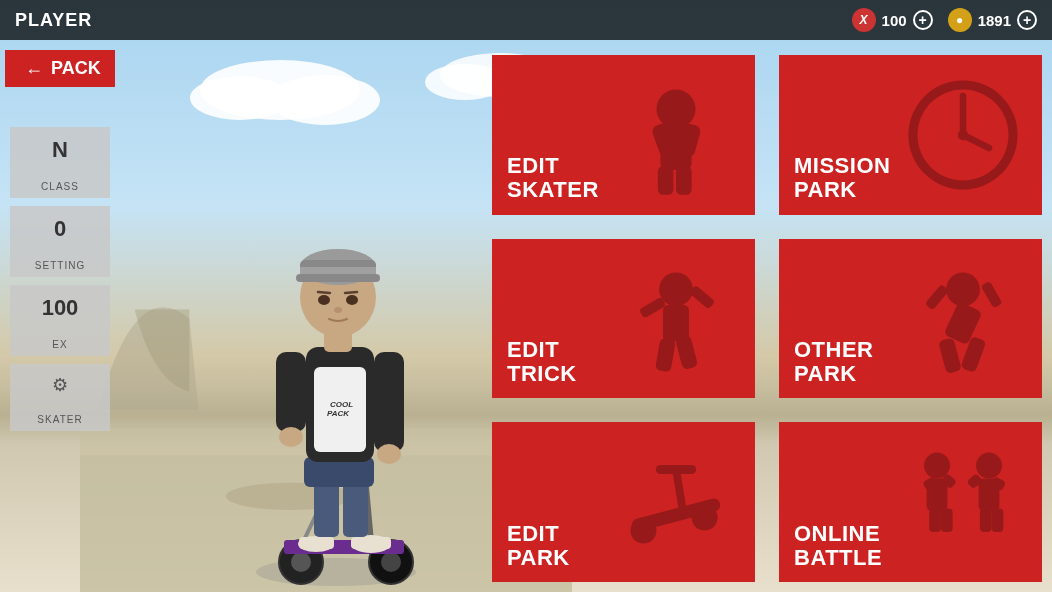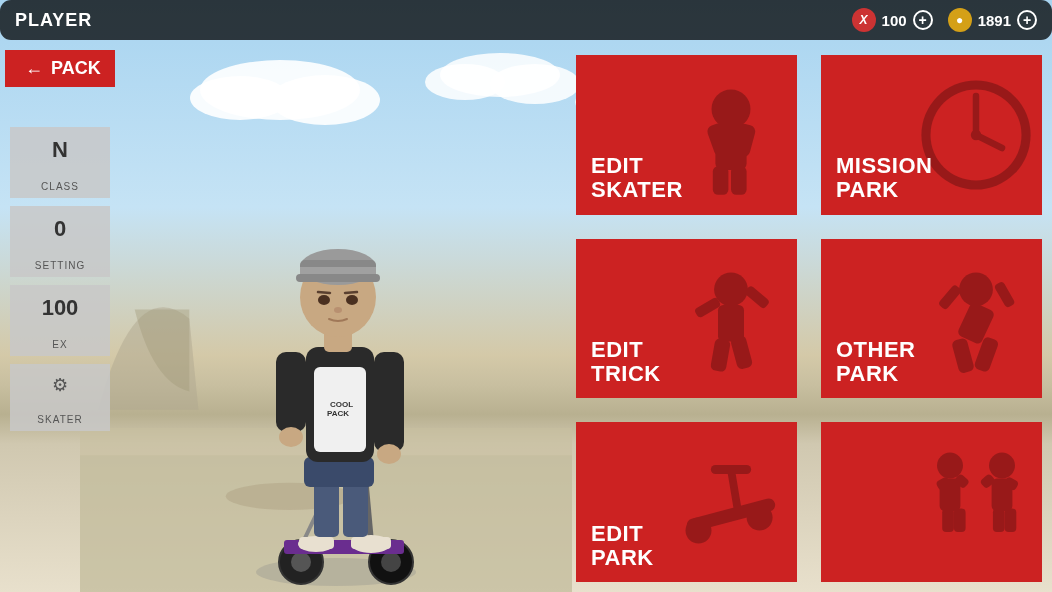--- a/index.html
+++ b/index.html
@@ -35,21 +35,20 @@
       top: 0;
       left: 0;
       right: 0;
       height: 40px;
       background: rgba(0,0,0,0.75);
       display: flex;
       align-items: center;
       justify-content: space-between;
       z-index: 10;
       padding: 0 15px;
-      border-radius: 11px;
     }
     .header-title {
       color: white;
       font-size: 18px;
       font-weight: bold;
       letter-spacing: 1px;
     }
     .header-right {
       display: flex;
       align-items: center;
@@ -153,28 +152,29 @@
     .character-area {
       position: absolute;
       left: 120px;
       right: 500px;
       top: 40px;
       bottom: 0;
       z-index: 5;
       display: flex;
       align-items: flex-end;
       justify-content: center;
+      font-style: italic;
     }
 
     
     .right-grid {
       position: absolute;
       right: 10px;
       top: 55px;
-      width: 466px;
+      width: 550px;
       bottom: 10px;
       z-index: 10;
       display: grid;
       grid-template-columns: 1fr 1fr;
       grid-template-rows: 1fr 1fr 1fr;
       gap: 24px;
     }
     .grid-btn {
       background: #cc2222;
       border: none;
@@ -462,15 +462,16 @@
         <rect x="33" y="55" width="9" height="18" rx="3" fill="black"></rect>
 
         <ellipse cx="70" cy="22" rx="10" ry="10" fill="black"></ellipse>
         <rect x="62" y="32" width="16" height="25" rx="4" fill="black"></rect>
         <rect x="54" y="30" width="10" height="8" rx="3" fill="black" transform="rotate(-40,59,34)"></rect>
         <rect x="72" y="32" width="10" height="8" rx="3" fill="black" transform="rotate(30,77,36)"></rect>
         <rect x="63" y="55" width="9" height="18" rx="3" fill="black"></rect>
         <rect x="72" y="55" width="9" height="18" rx="3" fill="black"></rect>
       </svg>
     </div>
+    <span class="grid-btn-label">ONLINE<br>BATTLE</span>
   </button>
 
 </div>
 
 </body></html>

